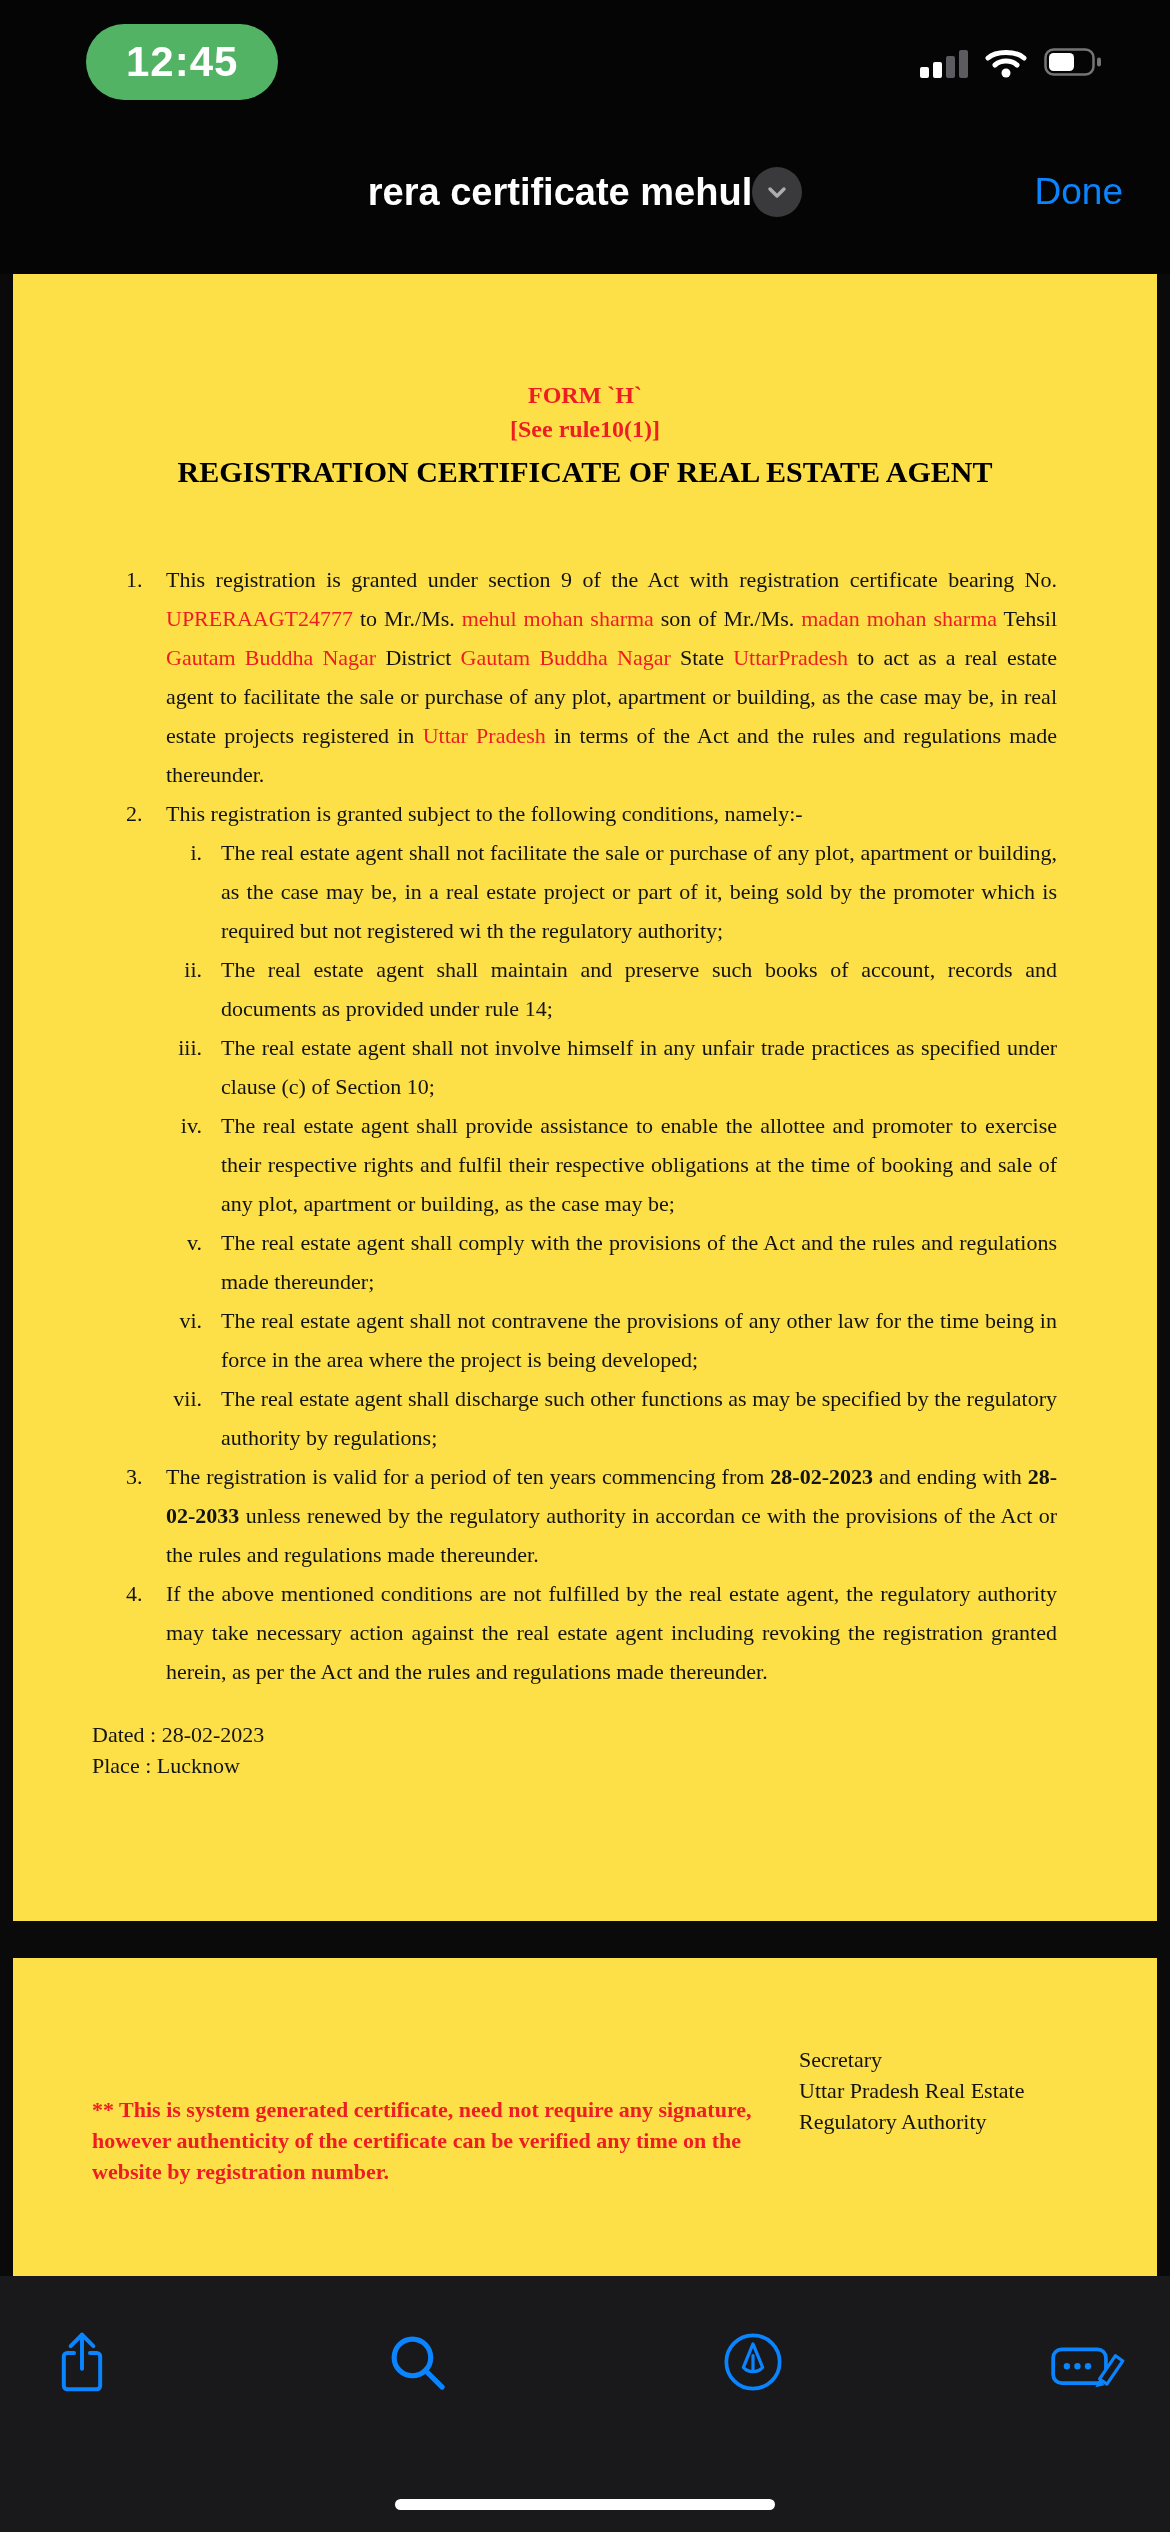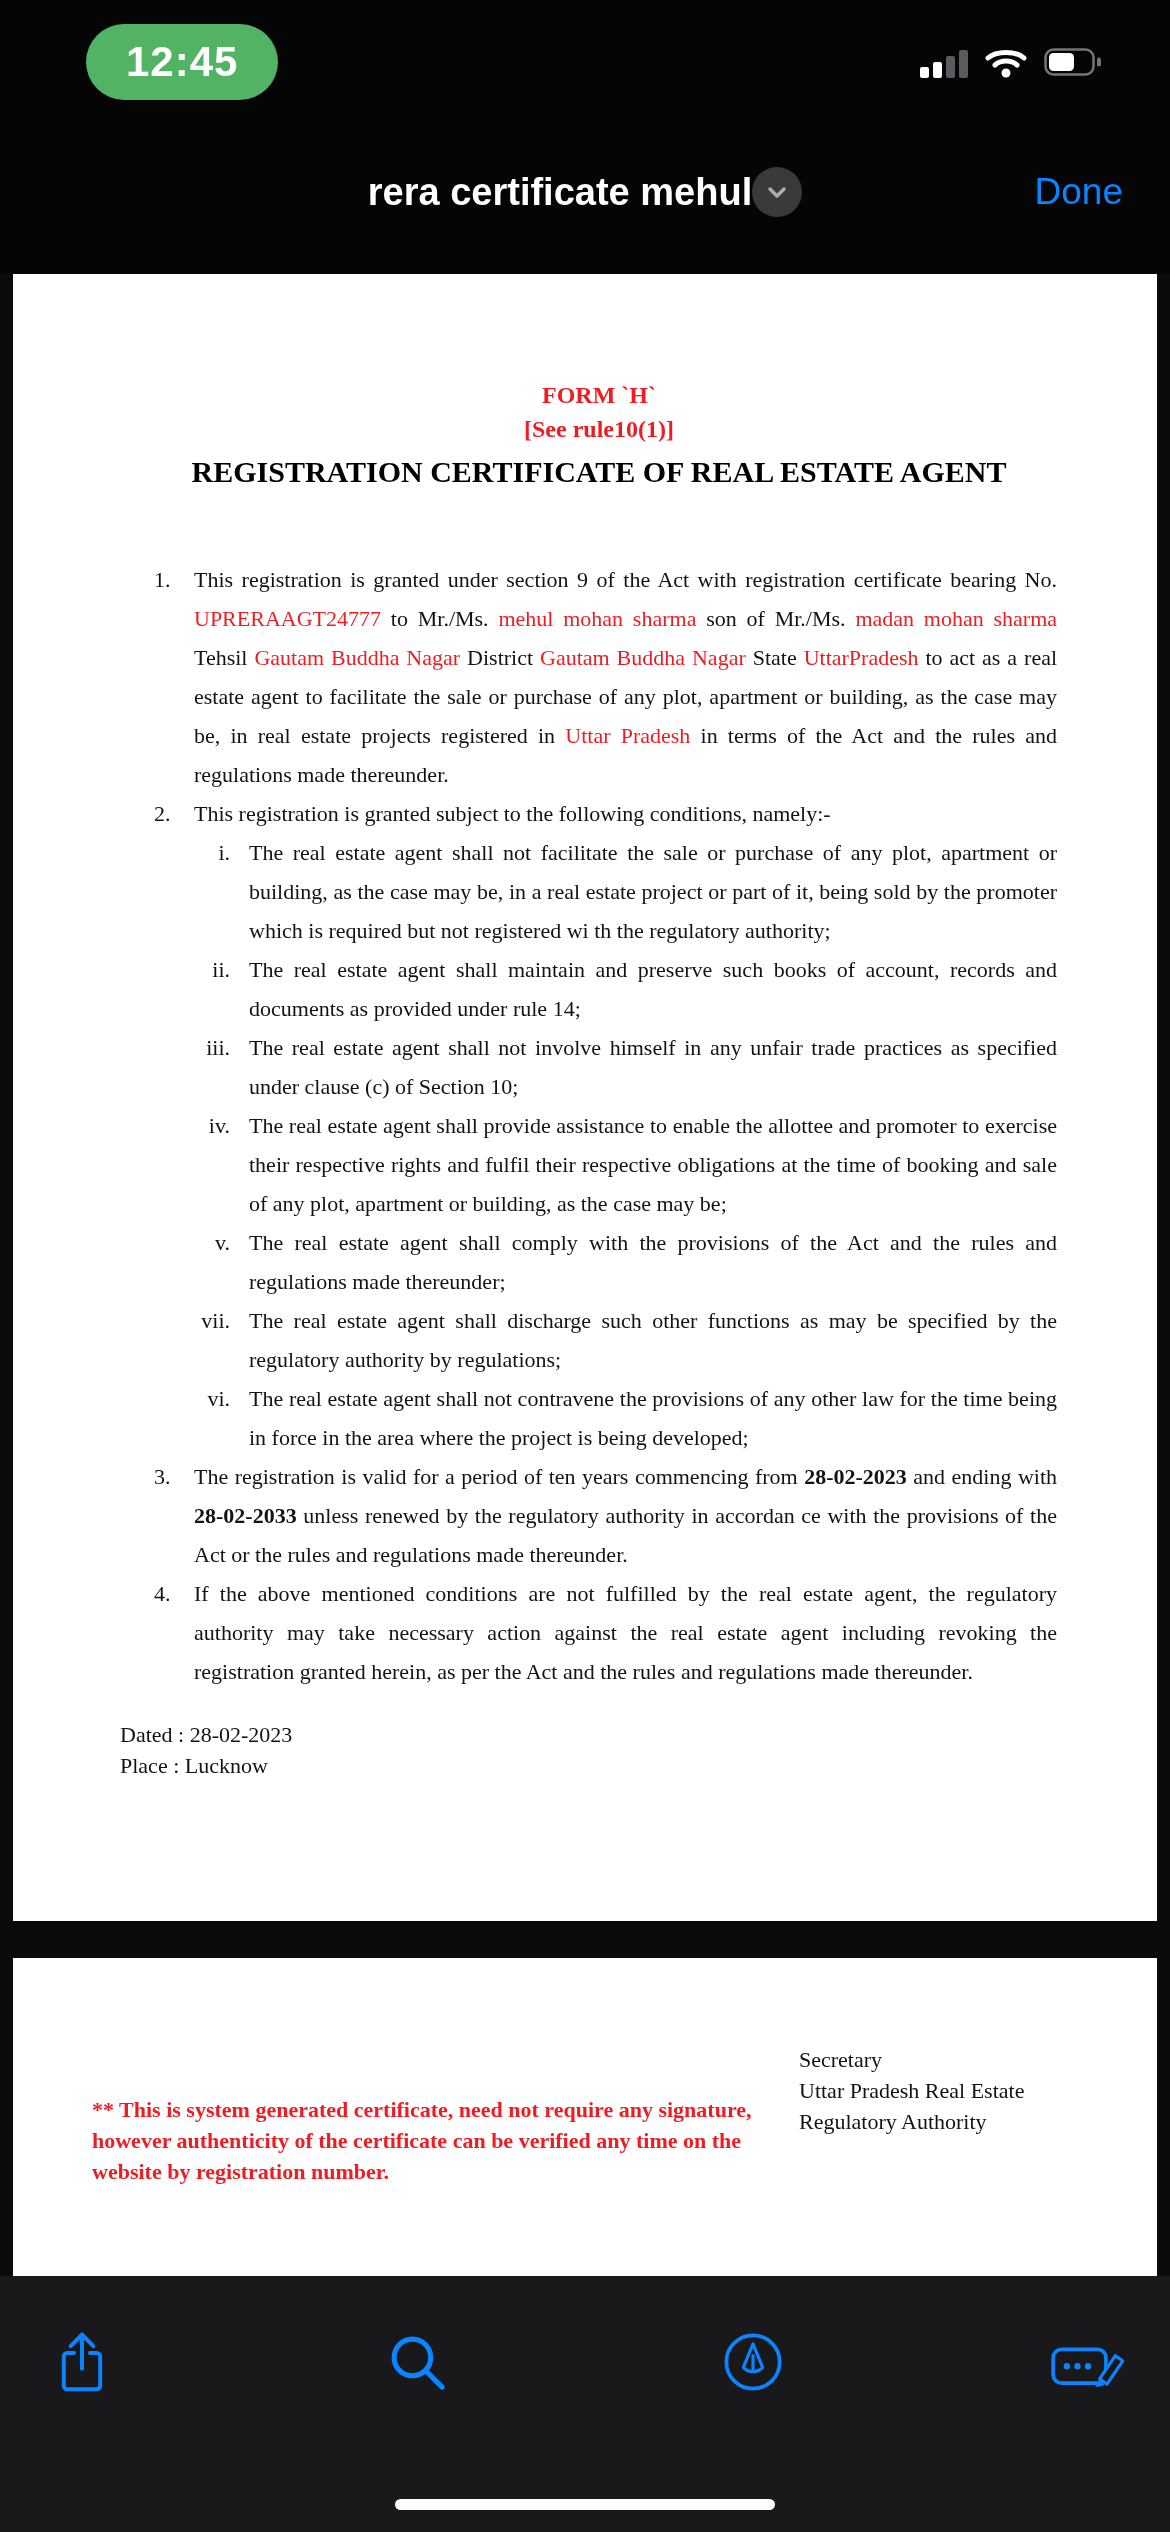--- a/index.html
+++ b/index.html
@@ -22,21 +22,21 @@
   .time-pill span{color:#fff;font-size:42px;font-weight:700;letter-spacing:1px;}
   .status-right{display:flex;align-items:center;gap:16px;}
   .navbar{position:relative;height:164px;display:flex;align-items:center;justify-content:center;}
   .title-group{display:flex;align-items:center;gap:0;}
   .nav-title{color:#fff;font-size:38px;font-weight:600;}
   .chevron-btn{width:50px;height:50px;border-radius:50%;background:#3a3a3c;border:none;display:flex;align-items:center;justify-content:center;cursor:pointer;}
   .done-btn{position:absolute;right:47px;top:50%;transform:translateY(-50%);background:none;border:none;color:var(--blue);font-size:37px;font-family:"Liberation Sans",sans-serif;cursor:pointer;}
 
   
   .doc-area{position:absolute;top:274px;left:0;right:0;height:2002px;background:var(--surround);padding:0 13px;}
-  .page{background:#ffffff;width:100%;font-family:"Liberation Serif",serif;color:#131313;position:relative;padding-left:28px;}
+  .page{background:#fde047;width:100%;font-family:"Liberation Serif",serif;color:#131313;position:relative;}
   .page1{height:1647px;margin-bottom:37px;padding-top:104px;}
   .page2{height:318px;}
 
   .form-title,.rule-line{color:var(--doc-red);font-weight:700;text-align:center;font-size:24px;line-height:34px;}
   .cert-heading{color:#000;font-weight:700;text-align:center;font-size:30px;line-height:40px;margin-top:6px;font-family:"Liberation Serif",serif;}
 
   .cond-list{margin-top:68px;padding:0 100px 0 113px;font-size:22px;line-height:39px;}
   .li{display:flex;}
   .li .num{flex:0 0 40px;}
   .li .txt{flex:1;text-align:justify;}
@@ -128,26 +128,26 @@
         </div>
         <div class="li sub">
           <span class="num">iv.</span>
           <div class="txt"><span>The real estate agent shall provide assistance to enable the allottee and promoter to exercise their respective rights and fulfil their respective obligations at the time of booking and sale of any plot, apartment or building, as the case may be;</span></div>
         </div>
         <div class="li sub">
           <span class="num">v.</span>
           <div class="txt"><span>The real estate agent shall comply with the provisions of the Act and the rules and regulations made thereunder;</span></div>
         </div>
         <div class="li sub">
+          <span class="num">vi.</span>
+          <div class="txt"><span>The real estate agent shall not contravene the provisions of any other law for the time being in force in the area where the project is being developed;</span></div>
+        </div>
+        <div class="li sub">
           <span class="num">vii.</span>
           <div class="txt"><span>The real estate agent shall discharge such other functions as may be specified by the regulatory authority by regulations;</span></div>
-        </div>
-        <div class="li sub">
-          <span class="num">vi.</span>
-          <div class="txt"><span>The real estate agent shall not contravene the provisions of any other law for the time being in force in the area where the project is being developed;</span></div>
         </div>
         <div class="li">
           <span class="num">3.</span>
           <div class="txt"><span>The registration is valid for a period of ten years commencing from </span><span class="seg-bold">28-02-2023</span><span> and ending with </span><span class="seg-bold">28-02-2033</span><span> unless renewed by the regulatory authority in accordan ce with the provisions of the Act or the rules and regulations made thereunder.</span></div>
         </div>
         <div class="li">
           <span class="num">4.</span>
           <div class="txt"><span>If the above mentioned conditions are not fulfilled by the real estate agent, the regulatory authority may take necessary action against the real estate agent including revoking the registration granted herein, as per the Act and the rules and regulations made thereunder.</span></div>
         </div>
       </div>

